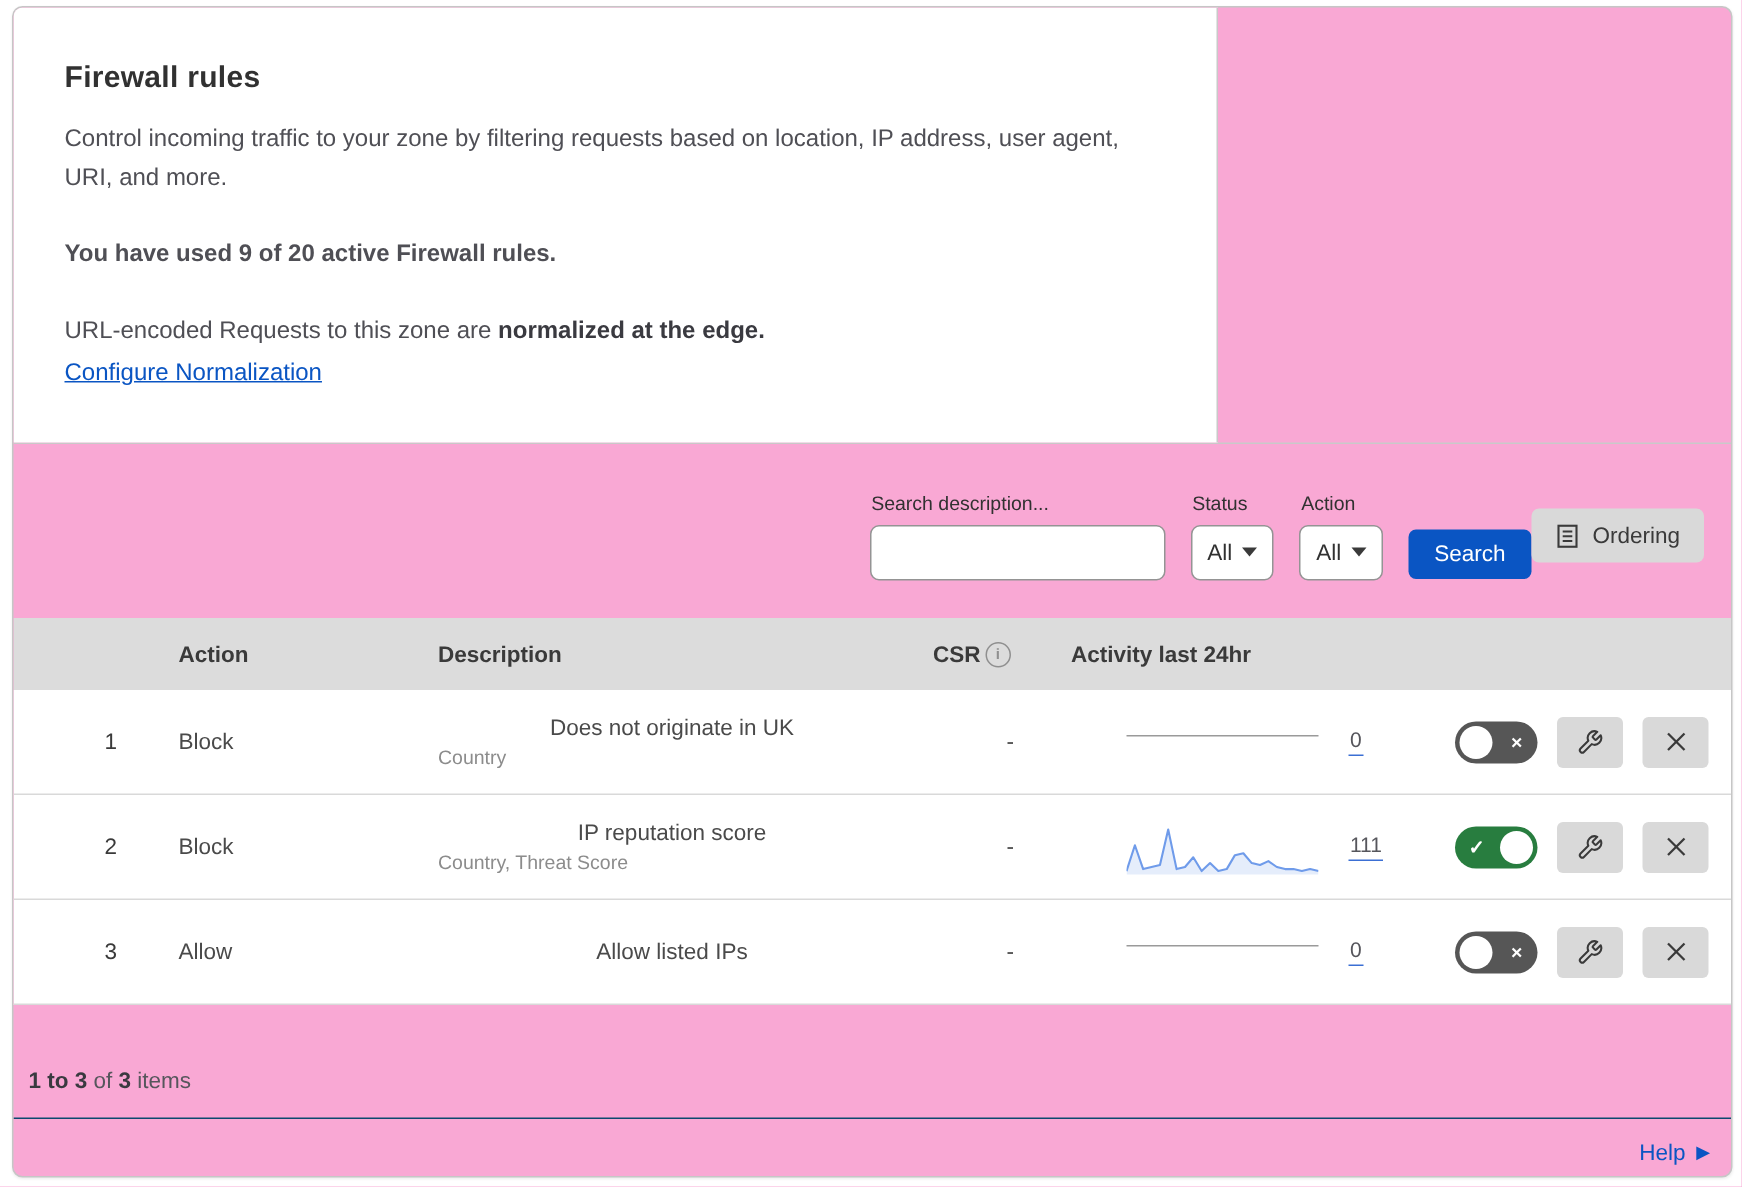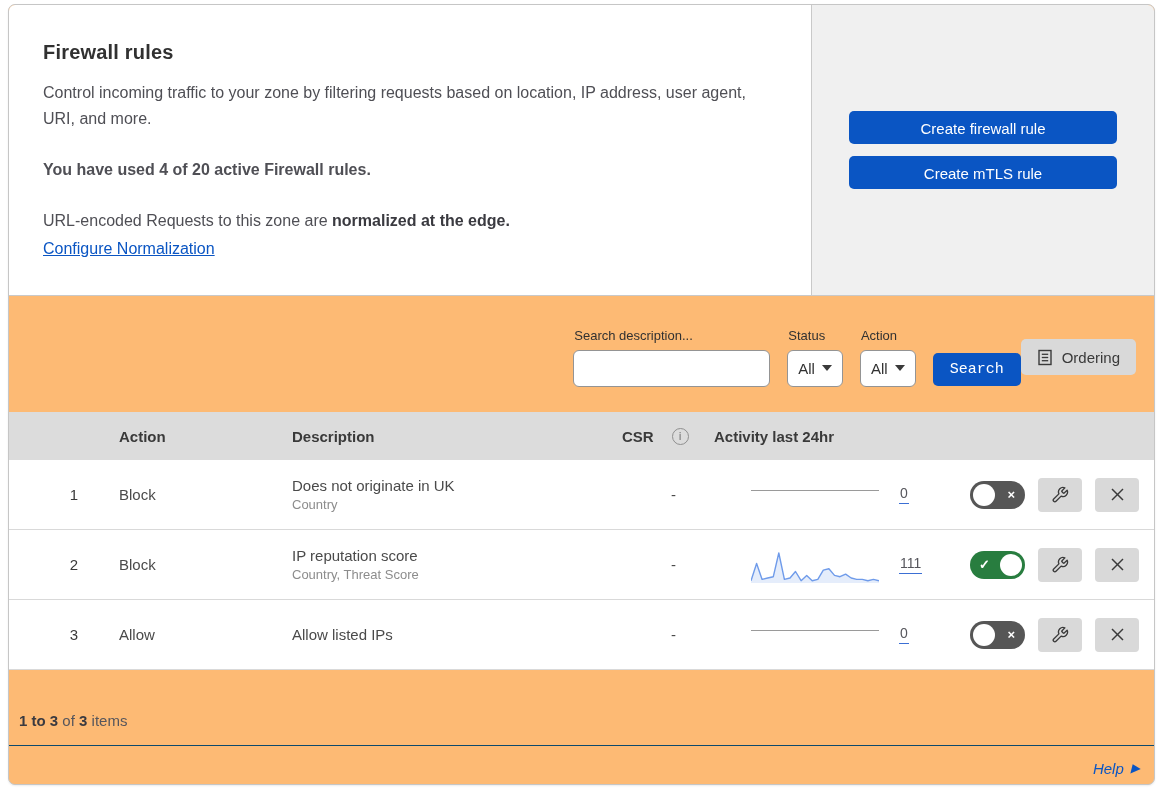--- a/index.html
+++ b/index.html
@@ -3,21 +3,21 @@
 <meta charset="utf-8">
 <style>
   html,body{margin:0;padding:0;}
   body{
     width:1161px;height:791px;position:relative;background:#fff;
     font-family:"Liberation Sans", sans-serif;color:#313131;
     -webkit-font-smoothing:antialiased;
   }
   .card{
     position:absolute;inset:4px 6px 6px 8px;
-    background:#fdba74;border:1px solid #c6c6c6;border-radius:7px;
+    background:#f9a8d4;border:1px solid #c6c6c6;border-radius:7px;
     display:flex;flex-direction:column;overflow:hidden;
     box-shadow:0 1px 2px rgba(0,0,0,0.08);
   }
   
   .top-section{display:flex;height:290px;flex:0 0 auto;border-bottom:1px solid #c9c9c9;}
   .intro{width:803px;box-sizing:border-box;border-right:1px solid #c9c9c9;padding:36px 60px 0 34px;background:#fff;}
   .page-title{font-size:20px;font-weight:700;color:#313131;margin:0 0 16px 0;letter-spacing:.2px;}
   .intro p{margin:0;font-size:16px;color:#4f4f55;line-height:1.62;}
   .usage{font-weight:700;color:#3a3a40;margin-top:25px !important;}
   .norm{margin-top:25px !important;}
@@ -36,40 +36,40 @@
   .search-box{
     width:197px;height:37px;box-sizing:border-box;border:1px solid #949494;border-radius:6px;
     display:flex;align-items:center;padding:0 8px;background:#fff;
   }
   .search-box input{border:none;outline:none;flex:1;font-family:inherit;font-size:14px;margin-left:6px;background:transparent;color:#313131;}
   .select-box{
     height:37px;box-sizing:border-box;border:1px solid #949494;border-radius:6px;background:#fff;
     display:flex;align-items:center;gap:7px;padding:0 10px;font-size:15px;color:#313131;cursor:pointer;
   }
   .caret{width:0;height:0;border-left:5px solid transparent;border-right:5px solid transparent;border-top:6px solid #3a3a3a;display:inline-block;}
-  .btn-search{height:33px;padding:0 17px;background:#0a55c3;color:#fff;border:none;border-radius:5px;font-family:Liberation Mono, monospace;font-size:15px;cursor:pointer;margin-bottom:1px;}
+  .btn-search{height:33px;padding:0 17px;background:#0a55c3;color:#fff;border:none;border-radius:5px;font-family:Liberation Sans, sans-serif;font-size:15px;cursor:pointer;margin-bottom:1px;}
   .btn-ordering{
     height:36px;padding:0 16px;background:#d9d9d9;color:#3a3a3a;border:none;border-radius:5px;
     font-family:inherit;font-size:15px;cursor:pointer;display:flex;align-items:center;gap:9px;
   }
   
   .tbl{flex:1;display:flex;flex-direction:column;}
   .t-head,.t-row{display:grid;grid-template-columns:95px 172px 328px 88px 252px 1fr;align-items:center;}
   .t-head{height:48px;background:#dcdcdc;font-weight:700;font-size:15px;color:#3a3a3a;flex:0 0 auto;}
   .th-action{padding-left:15px;}
   .th-desc{padding-left:16px;}
-  .th-csr{padding-left:18px;display:flex;align-items:center;gap:18px;}
+  .th-csr{padding-left:18px;display:flex;align-items:center;gap:3px;}
   .th-activity{padding-left:22px;}
   .info-icon{width:15px;height:15px;border:1px solid #8f8f8f;border-radius:50%;color:#8f8f8f;font-size:10px;line-height:15px;text-align:center;font-weight:700;display:inline-block;font-style:normal;}
   .t-row{height:69px;border-bottom:1px solid #d9d9d9;background:#fff;}
   .cell{font-size:15px;color:#4a4a4a;}
   .num{text-align:right;padding-right:26px;color:#3a3a3a;}
   .action-cell{padding-left:15px;}
   .desc-cell{padding-left:16px;}
-  .desc-main{font-size:15px;color:#4a4a4a;}
+  .desc-main{font-size:15px;color:#4a4a4a;text-align:center;}
   .desc-sub{font-size:13px;color:#8c8c8c;margin-top:3px;}
   .csr-cell{text-align:right;padding-right:16px;}
   .activity-cell{display:flex;align-items:center;padding-left:59px;gap:20px;}
   .flatline{width:128px;height:0;border-bottom:1px solid #9a9a9a;align-self:flex-end;margin-bottom:13px;}
   .spark{width:128px;height:34px;margin-top:4px;}
   .count{font-size:14px;color:#56565c;text-decoration:none;border-bottom:1px solid #3b6fd4;padding:0 1px 2px 1px;cursor:pointer;}
   .controls-cell{display:flex;align-items:center;justify-content:flex-end;gap:13px;padding-right:15px;}
   .toggle{position:relative;width:55px;height:28px;border-radius:14px;cursor:pointer;flex:0 0 auto;}
   .toggle.off{background:#565656;}
   .toggle.on{background:#287d3f;}
@@ -78,39 +78,35 @@
   .toggle.on .knob{right:3px;}
   .tg{position:absolute;color:#fff;font-size:13px;font-weight:700;top:50%;transform:translateY(-52%);}
   .toggle.off .tg-x{right:10px;}
   .toggle.on .tg-check{left:9px;}
   .icon-btn{width:44px;height:34px;background:#d9d9d9;border:none;border-radius:4px;cursor:pointer;display:flex;align-items:center;justify-content:center;padding:0;}
   
   .summary-row{height:76px;box-sizing:border-box;border-bottom:1px solid #0c4a6e;display:flex;align-items:center;padding:26px 0 0 10px;font-size:15px;color:#56565c;flex:0 0 auto;}
   .summary-row b{color:#3a3a40;}
   .summary-row .sp{white-space:pre;}
   .help-bar{height:44px;display:flex;align-items:center;justify-content:flex-end;padding-right:14px;flex:0 0 auto;}
-  .help-link{color:#0a55c3;font-size:15px;text-decoration:none;display:flex;align-items:center;gap:7px;cursor:pointer;font-style:italic;}
+  .help-link{color:#0a55c3;font-size:15px;text-decoration:none;display:flex;align-items:center;gap:7px;cursor:pointer;}
   .help-arrow{font-size:12px;line-height:1;}
 </style>
 </head>
 <body>
 
 <div class="card">
 
   <div class="top-section">
     <div class="intro">
       <h1 class="page-title">Firewall rules</h1>
       <p>Control incoming traffic to your zone by filtering requests based on location, IP address, user agent, URI, and more.</p>
-      <p class="usage">You have used 4 of 20 active Firewall rules.</p>
+      <p class="usage">You have used 9 of 20 active Firewall rules.</p>
       <p class="norm"><span>URL-encoded Requests to this zone are </span><b>normalized at the edge.</b></p>
       <a class="link">Configure Normalization</a>
-    </div>
-    <div class="actions-panel">
-      <button class="btn-primary">Create firewall rule</button>
-      <button class="btn-primary">Create mTLS rule</button>
     </div>
   </div>
 
   <div class="filter-bar">
     <div class="filter-left">
       <div class="fgroup">
         <div class="flabel">Search description...</div>
         <div class="search-box">
           <svg width="16" height="16" viewBox="0 0 16 16">
               <circle cx="6.7" cy="6.7" r="4.7" fill="none" stroke="#333" stroke-width="1.4"></circle>

